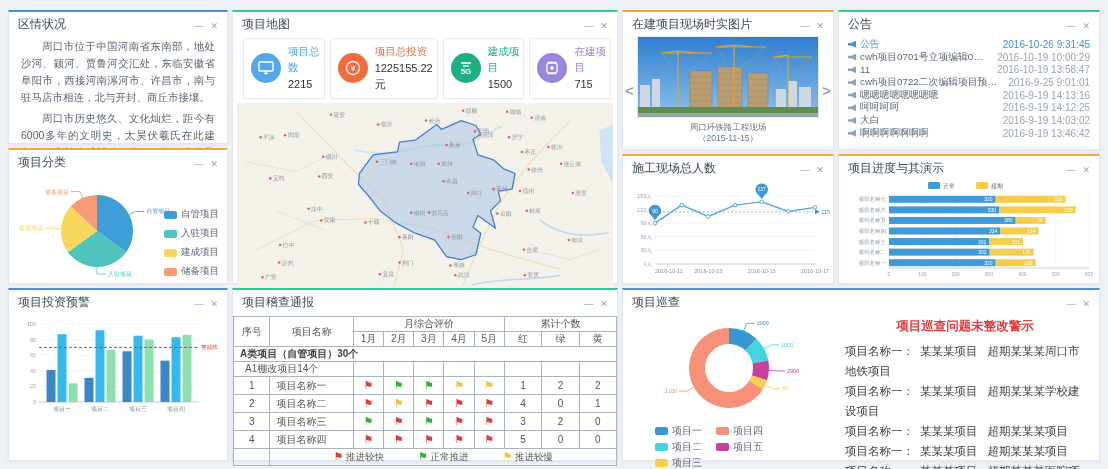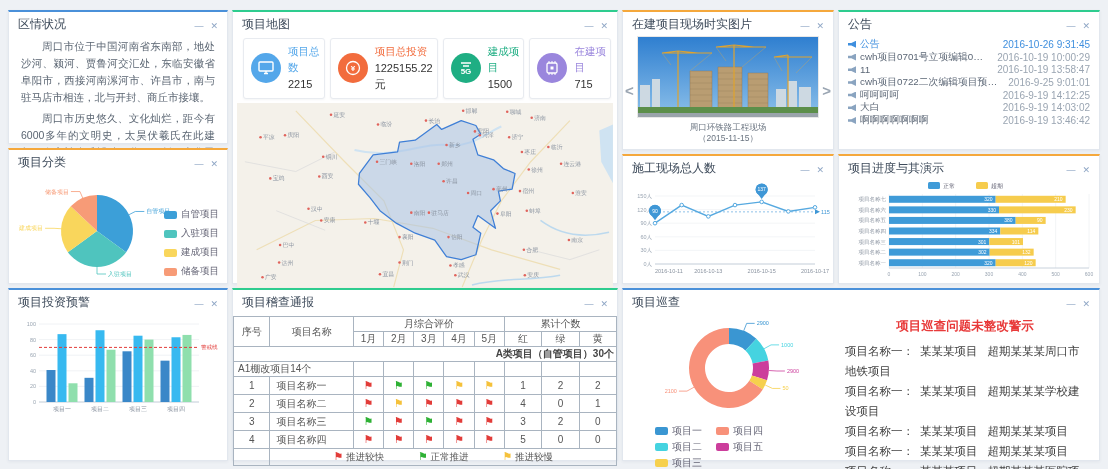--- a/index.html
+++ b/index.html
@@ -31,22 +31,22 @@
   .ann-time{font-size:10px;color:#9aa5b2;margin-left:5px;white-space:nowrap;}
   
   .photo-wrap{text-align:center;}
   .caption{font-size:8.5px;color:#6a7480;line-height:1.35;}
   .car-arrow{position:absolute;top:46px;font-size:15px;color:#9aa5b2;cursor:pointer;font-weight:bold;}
   
   table.audit{border-collapse:collapse;margin:2px auto 0 auto;}
   table.audit td,table.audit th{border:1px solid #a9b4c0;font-size:10px;color:#555;text-align:center;
        font-weight:normal;padding:0 2px;height:14px;}
   table.audit td.flags{font-size:11px;letter-spacing:0;height:17px;}
-  table.audit tr.group td{text-align:right;font-weight:bold;color:#444;height:13px;padding-left:6px;}
-  table.audit tr.subgroup td{text-align:left;color:#555;height:13px;padding-left:4px;}
+  table.audit tr.group td{text-align:left;font-weight:bold;color:#444;height:13px;padding-left:6px;}
+  table.audit tr.subgroup td{text-align:left;color:#555;height:13px;padding-left:11px;}
   table.audit td.name{text-align:left;padding-left:6px;}
   .flag{font-size:11px;}
   .tbl-legend{display:flex;justify-content:center;gap:34px;font-size:9.5px;color:#555;align-items:center;}
   
   .insp-body{display:flex;padding:0 6px;}
   .insp-left{width:212px;flex:none;}
   .insp-right{flex:1;padding:2px 8px 0 4px;}
   .insp-warn{text-align:center;font-size:12.5px;font-weight:bold;color:#e83a3a;margin:2px 0 6px 0;}
   .insp-row{font-size:11.5px;color:#444;line-height:20px;}
   .insp-row .lb{color:#444;}
@@ -492,20 +492,25 @@
           <span class="ann-text">11</span>
           <span class="ann-time">2016-10-19 13:58:47</span>
         </div>
         <div class="ann-item">
           <span class="ann-icon"></span>
           <span class="ann-text">cwh项目0722二次编辑项目预立项状态改变为..</span>
           <span class="ann-time">2016-9-25 9:01:01</span>
         </div>
         <div class="ann-item">
           <span class="ann-icon"></span>
+          <span class="ann-text">嗯嗯嗯嗯嗯嗯嗯嗯</span>
+          <span class="ann-time">2016-9-19 14:13:16</span>
+        </div>
+        <div class="ann-item">
+          <span class="ann-icon"></span>
           <span class="ann-text">呵呵呵呵</span>
           <span class="ann-time">2016-9-19 14:12:25</span>
         </div>
         <div class="ann-item">
           <span class="ann-icon"></span>
           <span class="ann-text">大白</span>
           <span class="ann-time">2016-9-19 14:03:02</span>
         </div>
         <div class="ann-item">
           <span class="ann-icon"></span>

